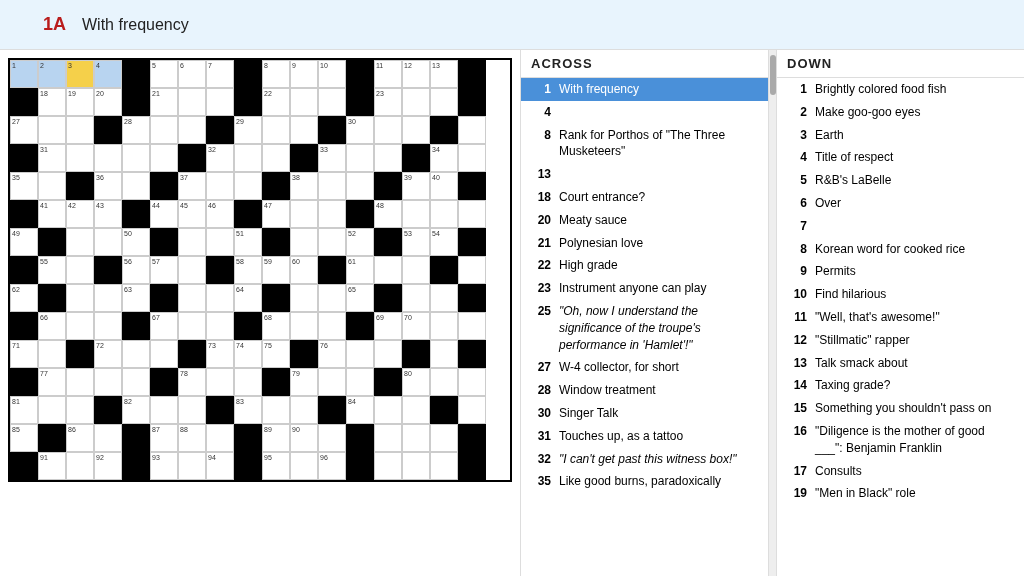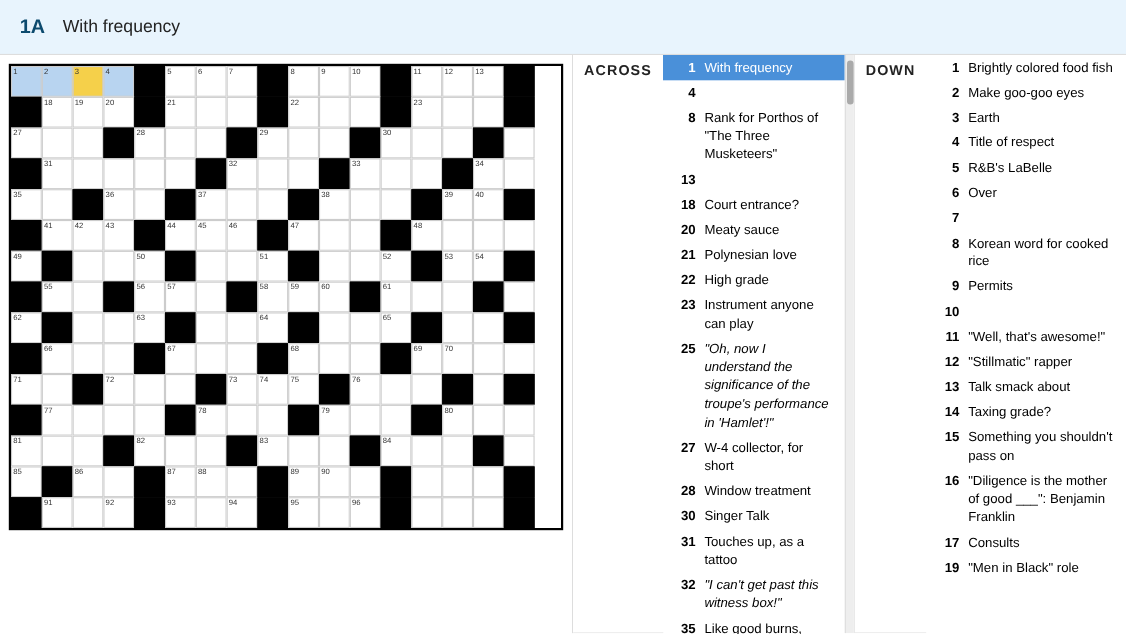--- a/index.html
+++ b/index.html
@@ -10,21 +10,22 @@
       padding: 10px 18px;
       display: flex;
       align-items: center;
       gap: 16px;
       border-bottom: 1px solid #ddd;
       min-height: 50px;
     }
     .clue-number-badge {
       font-size: 18px;
       font-weight: bold;
-      color: #0c4a6e;
+      color: #b91c1c;
+      margin-left: 25px;
     }
     .clue-text {
       font-size: 16px;
       color: #222;
     }
 
     .main-area {
       display: flex;
       flex: 1;
       overflow: hidden;
@@ -75,20 +76,21 @@
       display: flex;
       flex: 1;
       overflow: hidden;
       border-left: 1px solid #ddd;
     }
 
     .clues-section {
       flex: 1;
       overflow: hidden;
       display: flex;
+      flex-direction: column;
       padding: 0;
     }
 
     .clues-header {
       font-weight: bold;
       font-size: 13px;
       padding: 6px 10px;
       border-bottom: 1px solid #ddd;
       background: #fff;
       color: #222;
@@ -704,20 +706,21 @@
           <div class="clue-item">
             <span class="clue-num">8</span>
             <span class="clue-desc">Korean word for cooked rice</span>
           </div>
           <div class="clue-item">
             <span class="clue-num">9</span>
             <span class="clue-desc">Permits</span>
           </div>
           <div class="clue-item">
             <span class="clue-num">10</span>
+            <span class="clue-desc">Find hilarious</span>
           </div>
           <div class="clue-item">
             <span class="clue-num">11</span>
             <span class="clue-desc">"Well, that's awesome!"</span>
           </div>
           <div class="clue-item">
             <span class="clue-num">12</span>
             <span class="clue-desc">"Stillmatic" rapper</span>
           </div>
           <div class="clue-item">

